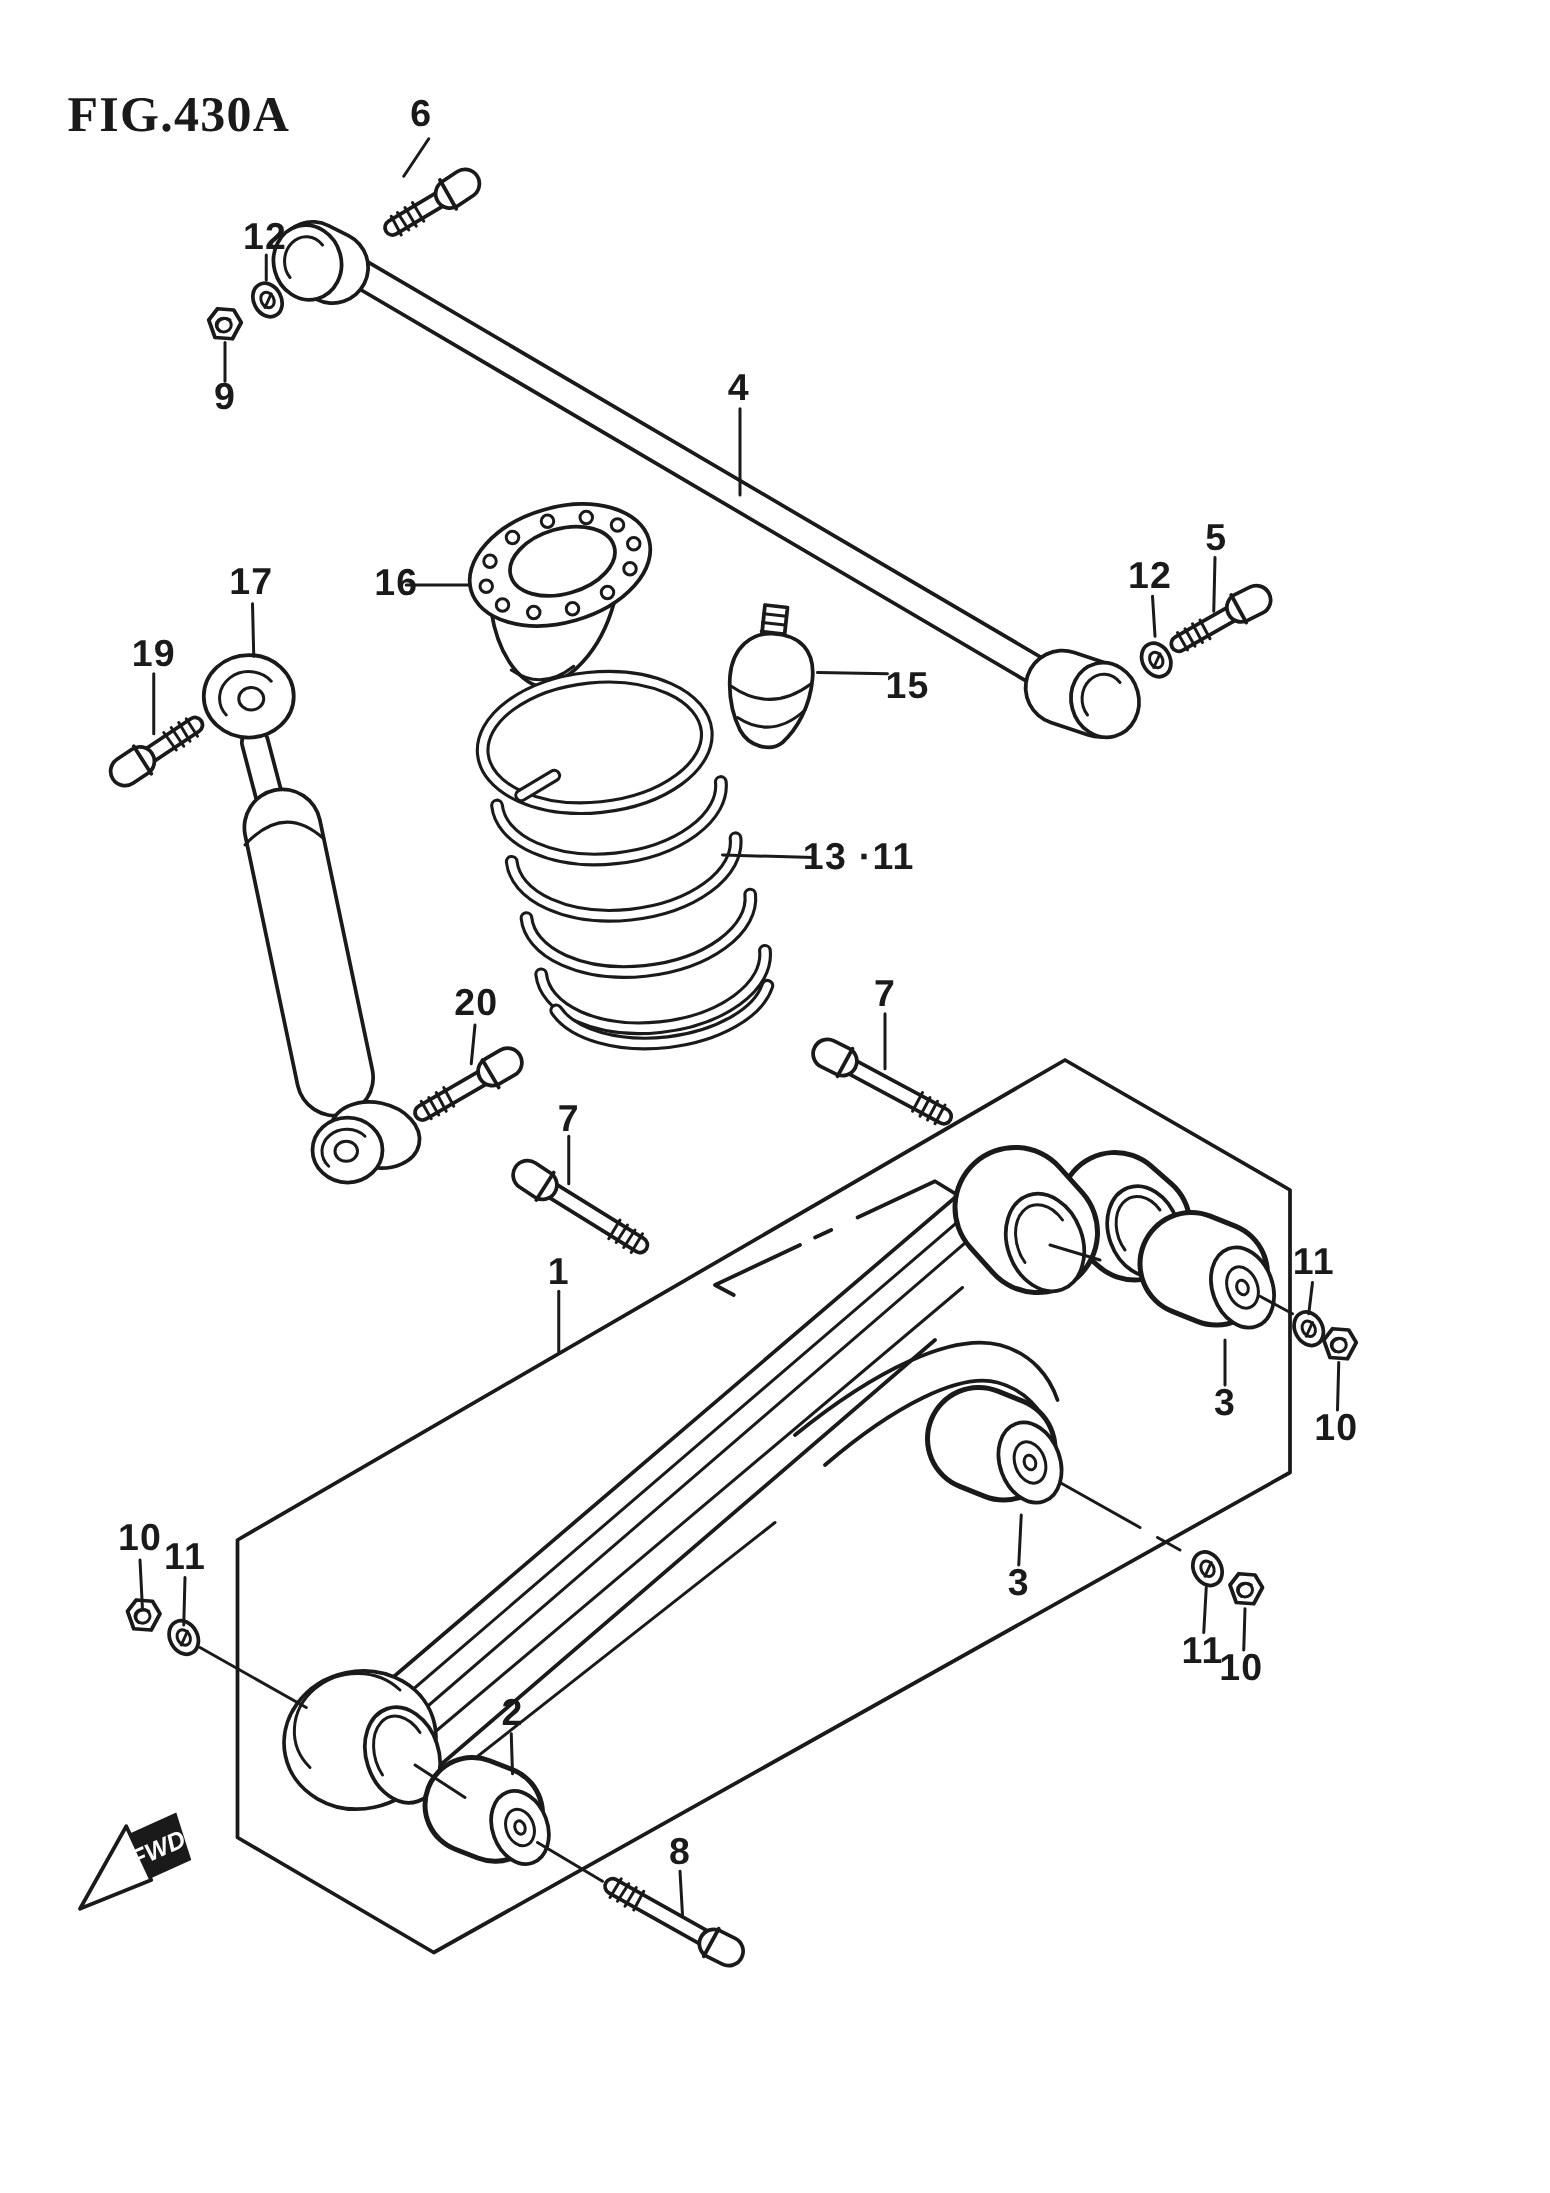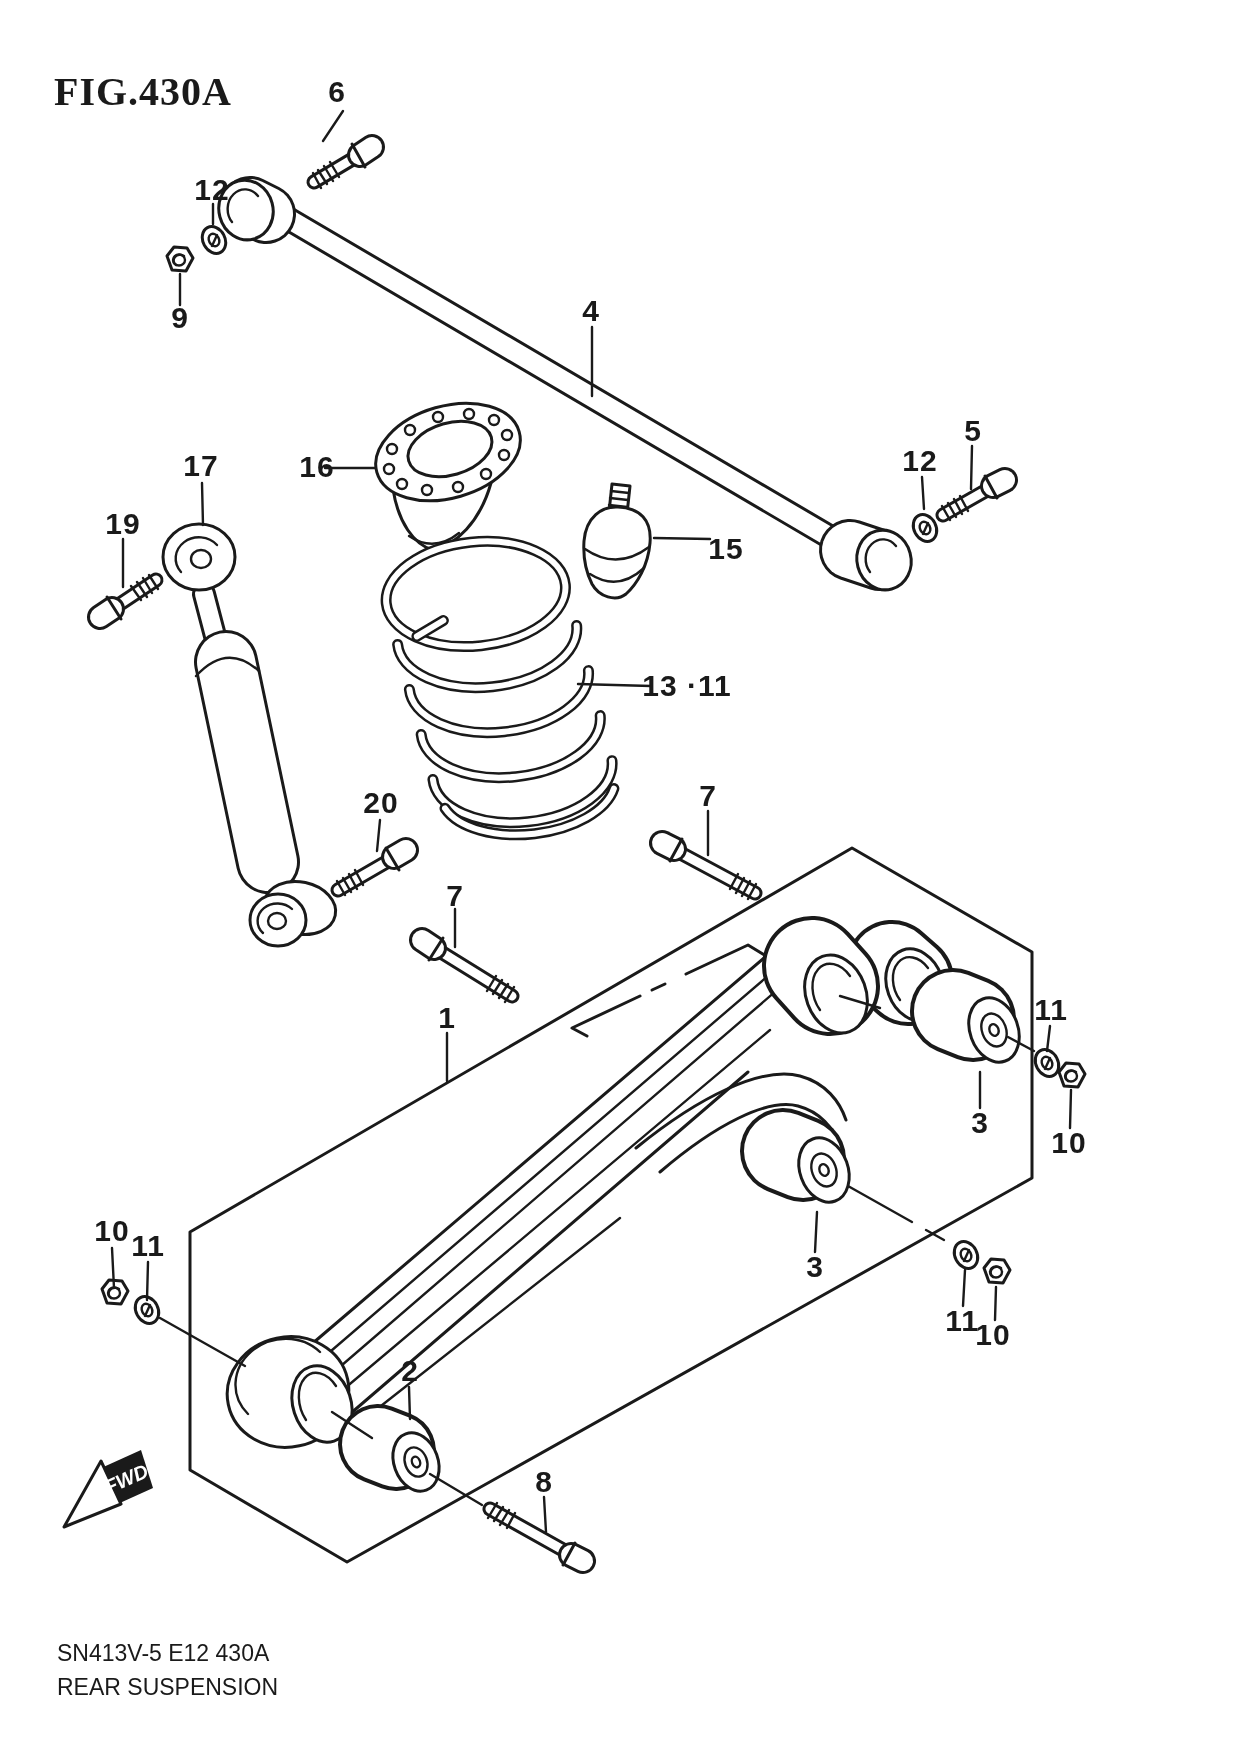--- a/index.html
+++ b/index.html
@@ -355,18 +355,14 @@
 <div class="co" style="left:980px;top:1123px">3</div>
 <div class="co" style="left:1069px;top:1143px">10</div>
 <div class="co" style="left:815px;top:1267px">3</div>
 <div class="co" style="left:112px;top:1231px">10</div>
 <div class="co" style="left:148px;top:1246px">11</div>
 <div class="co" style="left:962px;top:1321px">11</div>
 <div class="co" style="left:993px;top:1335px">10</div>
 <div class="co" style="left:410px;top:1371px">2</div>
 <div class="co" style="left:544px;top:1482px">8</div>
 
-<div class="footer">
-  <div>SN413V-5 E12 430A</div>
-  <div>REAR SUSPENSION</div>
+
 </div>
 
-</div>
-
 </body></html>

